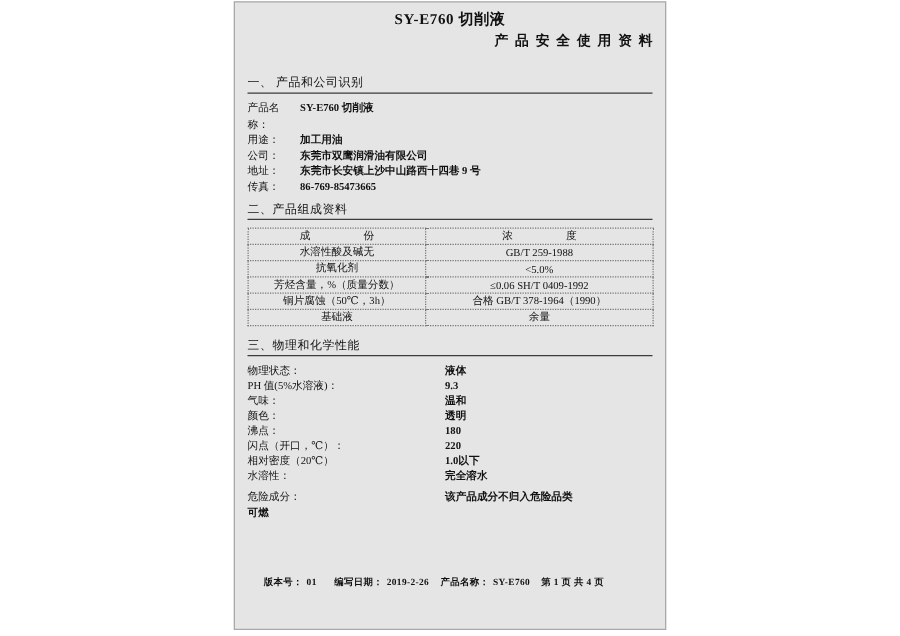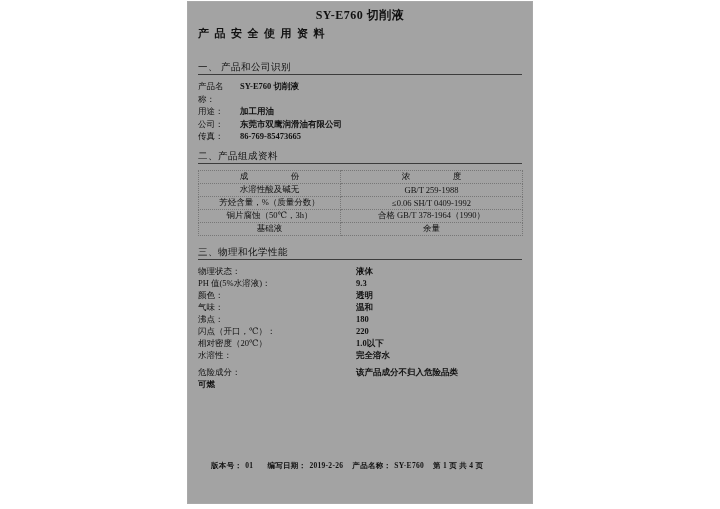--- a/index.html
+++ b/index.html
@@ -8,36 +8,36 @@
     background: #ffffff;
     overflow: hidden;
     font-family: "Liberation Serif", "DejaVu Serif", serif;
     color: #111111;
   }
   .canvas { position: relative; width: 720px; height: 509px; }
   .doc-page {
     position: absolute;
     left: 187px; top: 1px;
     width: 346px; height: 503px;
-    background: #a3a3a3;
+    background: #e5e5e5;
     border: 1px solid #a9a9a9;
     box-sizing: border-box;
     padding: 0 10px;
   }
   .doc-title {
     margin-top: 6px;
     text-align: center;
     font-size: 12px;
     font-weight: bold;
     letter-spacing: 0.5px;
     line-height: 15px;
   }
   .doc-subtitle {
     margin-top: 3px;
-    text-align: left;
+    text-align: right;
     font-size: 11px;
     font-weight: bold;
     line-height: 14px;
     white-space: pre;
   }
   .section-heading {
     width: 324px;
     font-size: 9.5px;
     font-weight: normal;
     border-bottom: 1px solid #3c3c3c;
@@ -104,20 +104,24 @@
       </div>
       <div class="kv-row">
         <span class="kv-label">用途：</span>
         <span class="kv-value">加工用油</span>
       </div>
       <div class="kv-row">
         <span class="kv-label">公司：</span>
         <span class="kv-value">东莞市双鹰润滑油有限公司</span>
       </div>
       <div class="kv-row">
+        <span class="kv-label">地址：</span>
+        <span class="kv-value">东莞市长安镇上沙中山路西十四巷 9 号</span>
+      </div>
+      <div class="kv-row">
         <span class="kv-label">传真：</span>
         <span class="kv-value">86-769-85473665</span>
       </div>
     </div>
 
     <div class="section-heading h2">二、产品组成资料</div>
     <table class="comp-table">
       <colgroup>
           <col class="col-component">
           <col class="col-concentration">
@@ -125,20 +129,24 @@
       <tbody>
           <tr>
         <th>成　　　　　份</th>
         <th>浓　　　　　度</th>
       </tr>
       <tr>
         <td>水溶性酸及碱无</td>
         <td>GB/T 259-1988</td>
       </tr>
       <tr>
+        <td>抗氧化剂</td>
+        <td>&lt;5.0%</td>
+      </tr>
+      <tr>
         <td>芳烃含量，%（质量分数）</td>
         <td>≤0.06 SH/T 0409-1992</td>
       </tr>
       <tr>
         <td>铜片腐蚀（50℃，3h）</td>
         <td>合格 GB/T 378-1964（1990）</td>
       </tr>
       <tr>
         <td>基础液</td>
         <td>余量</td>
@@ -150,28 +158,28 @@
     <div class="kv-block s3">
       <div class="kv-row">
         <span class="kv-label">物理状态：</span>
         <span class="kv-value">液体</span>
       </div>
       <div class="kv-row">
         <span class="kv-label">PH 值(5%水溶液)：</span>
         <span class="kv-value">9.3</span>
       </div>
       <div class="kv-row">
+        <span class="kv-label">气味：</span>
+        <span class="kv-value">温和</span>
+      </div>
+      <div class="kv-row">
         <span class="kv-label">颜色：</span>
         <span class="kv-value">透明</span>
       </div>
       <div class="kv-row">
-        <span class="kv-label">气味：</span>
-        <span class="kv-value">温和</span>
-      </div>
-      <div class="kv-row">
         <span class="kv-label">沸点：</span>
         <span class="kv-value">180</span>
       </div>
       <div class="kv-row">
         <span class="kv-label">闪点（开口，℃）：</span>
         <span class="kv-value">220</span>
       </div>
       <div class="kv-row">
         <span class="kv-label">相对密度（20℃）</span>
         <span class="kv-value">1.0以下</span>

